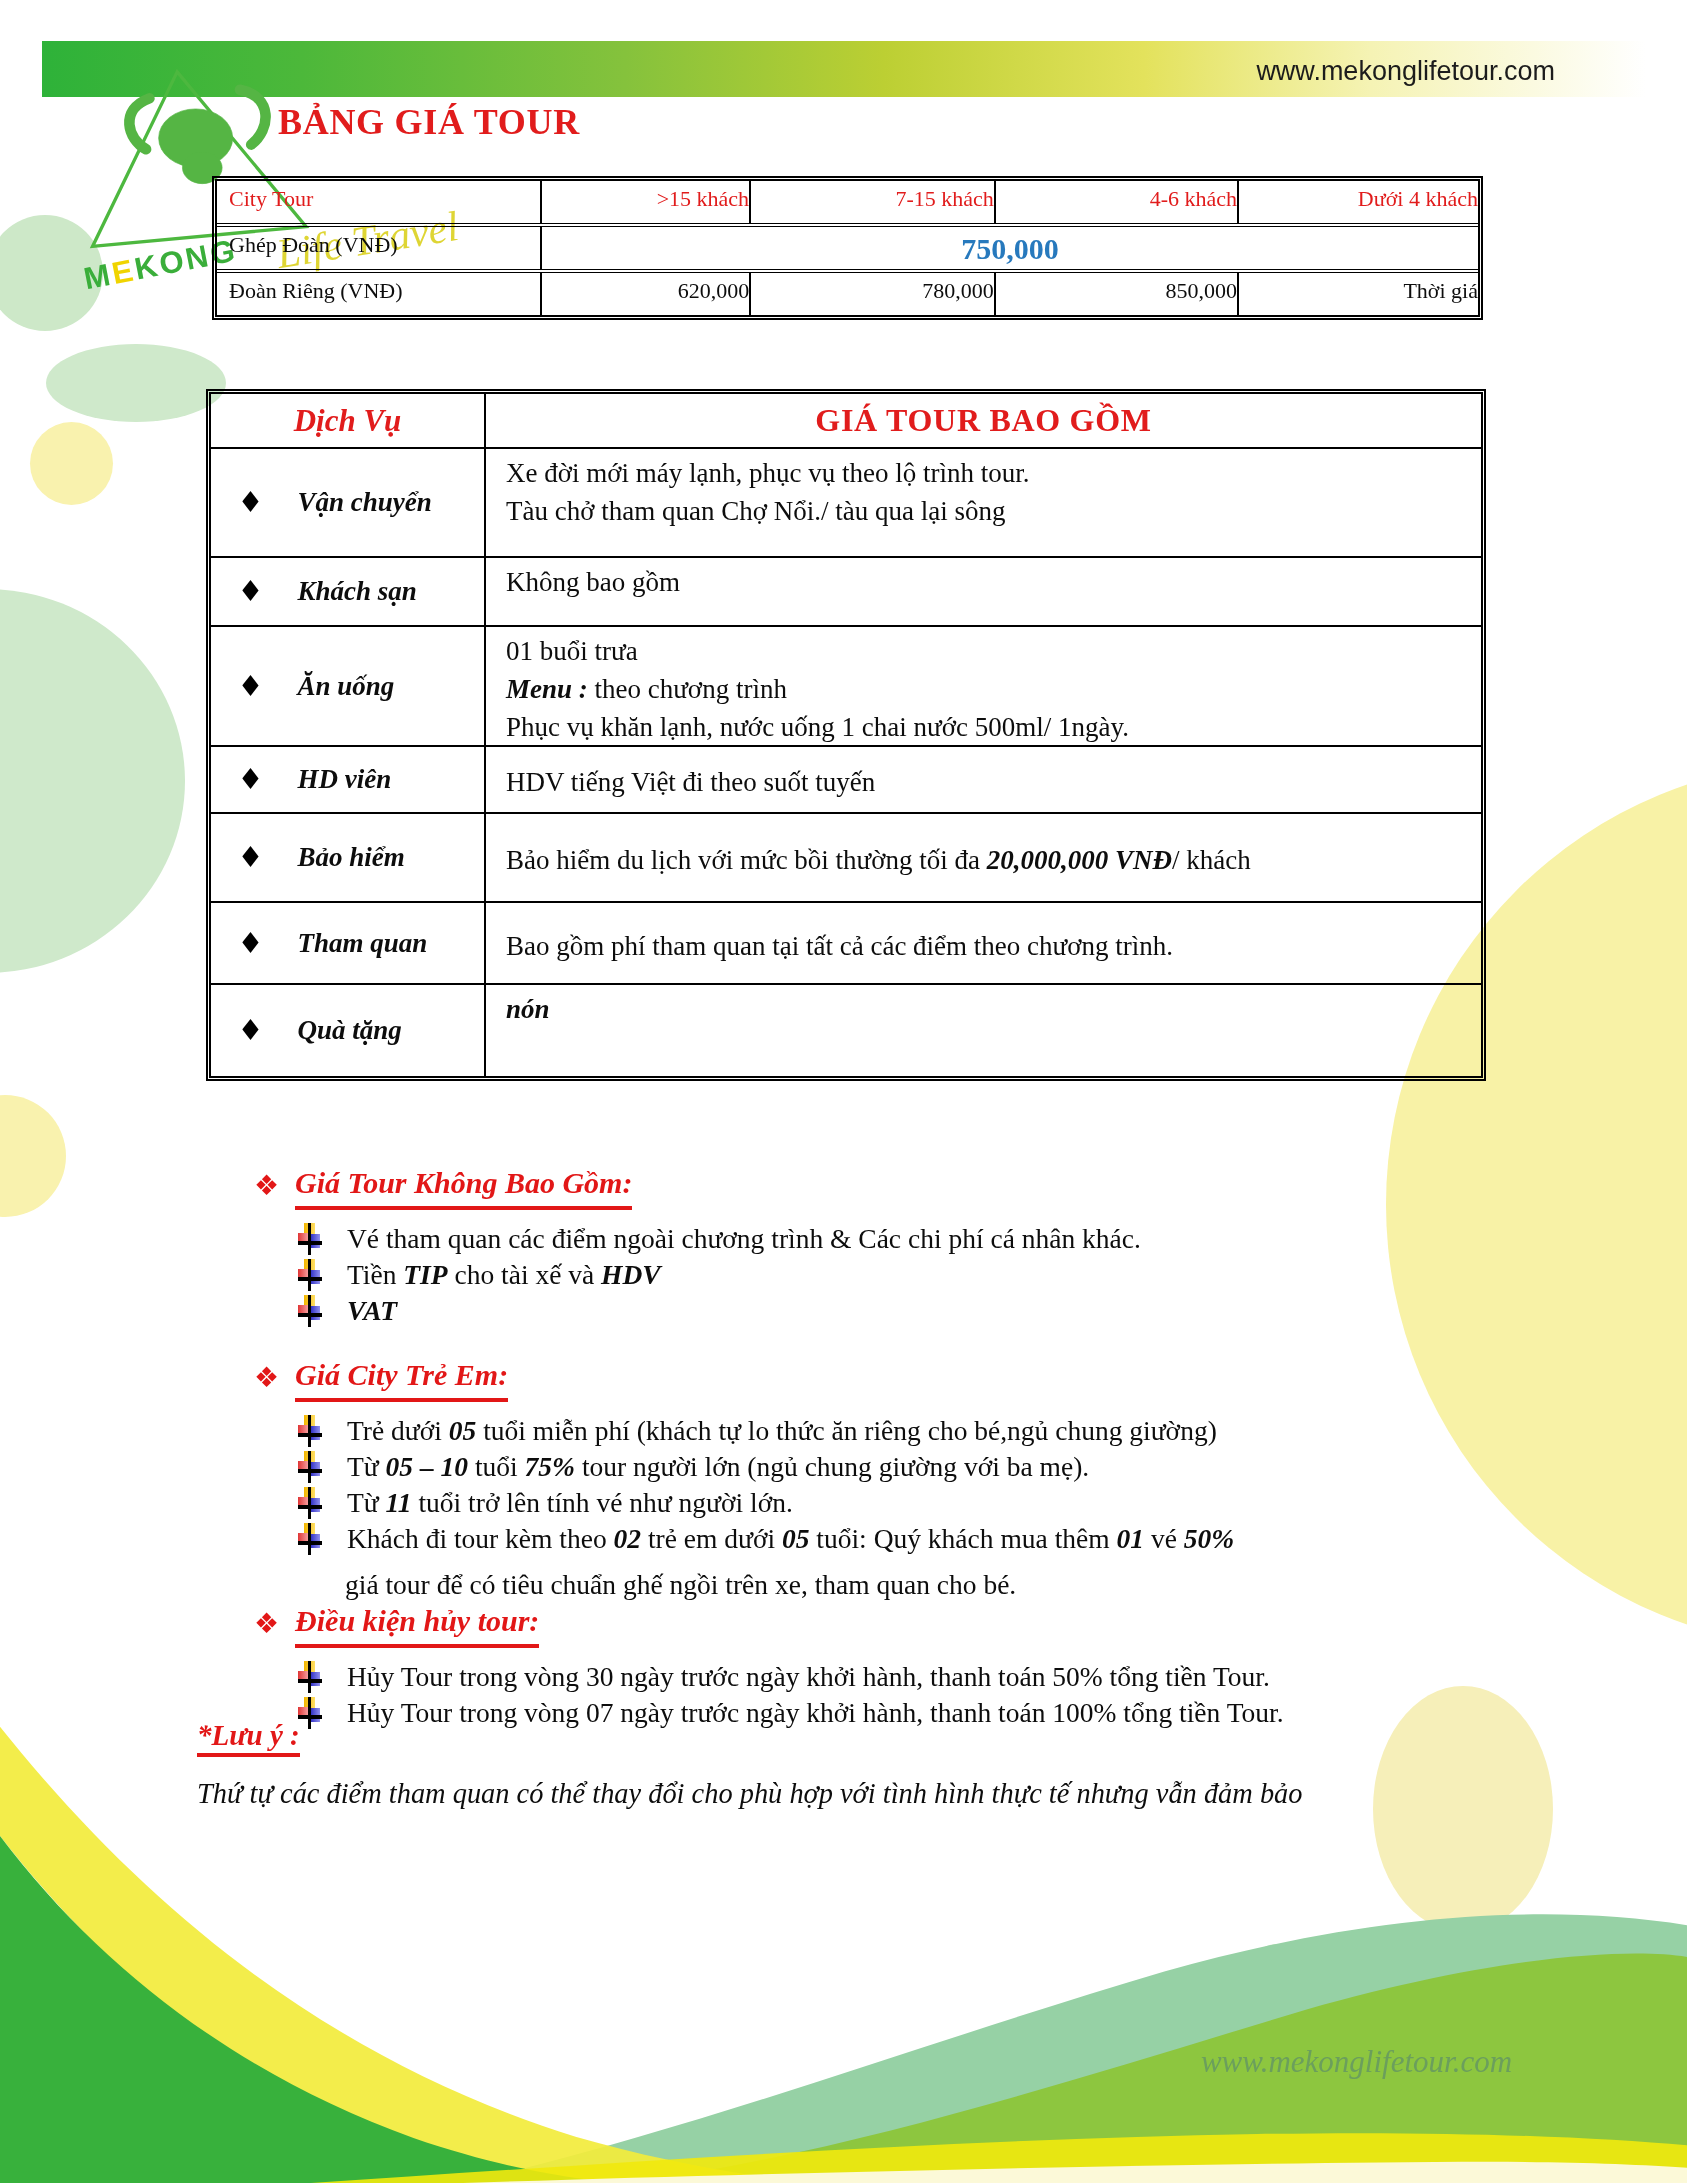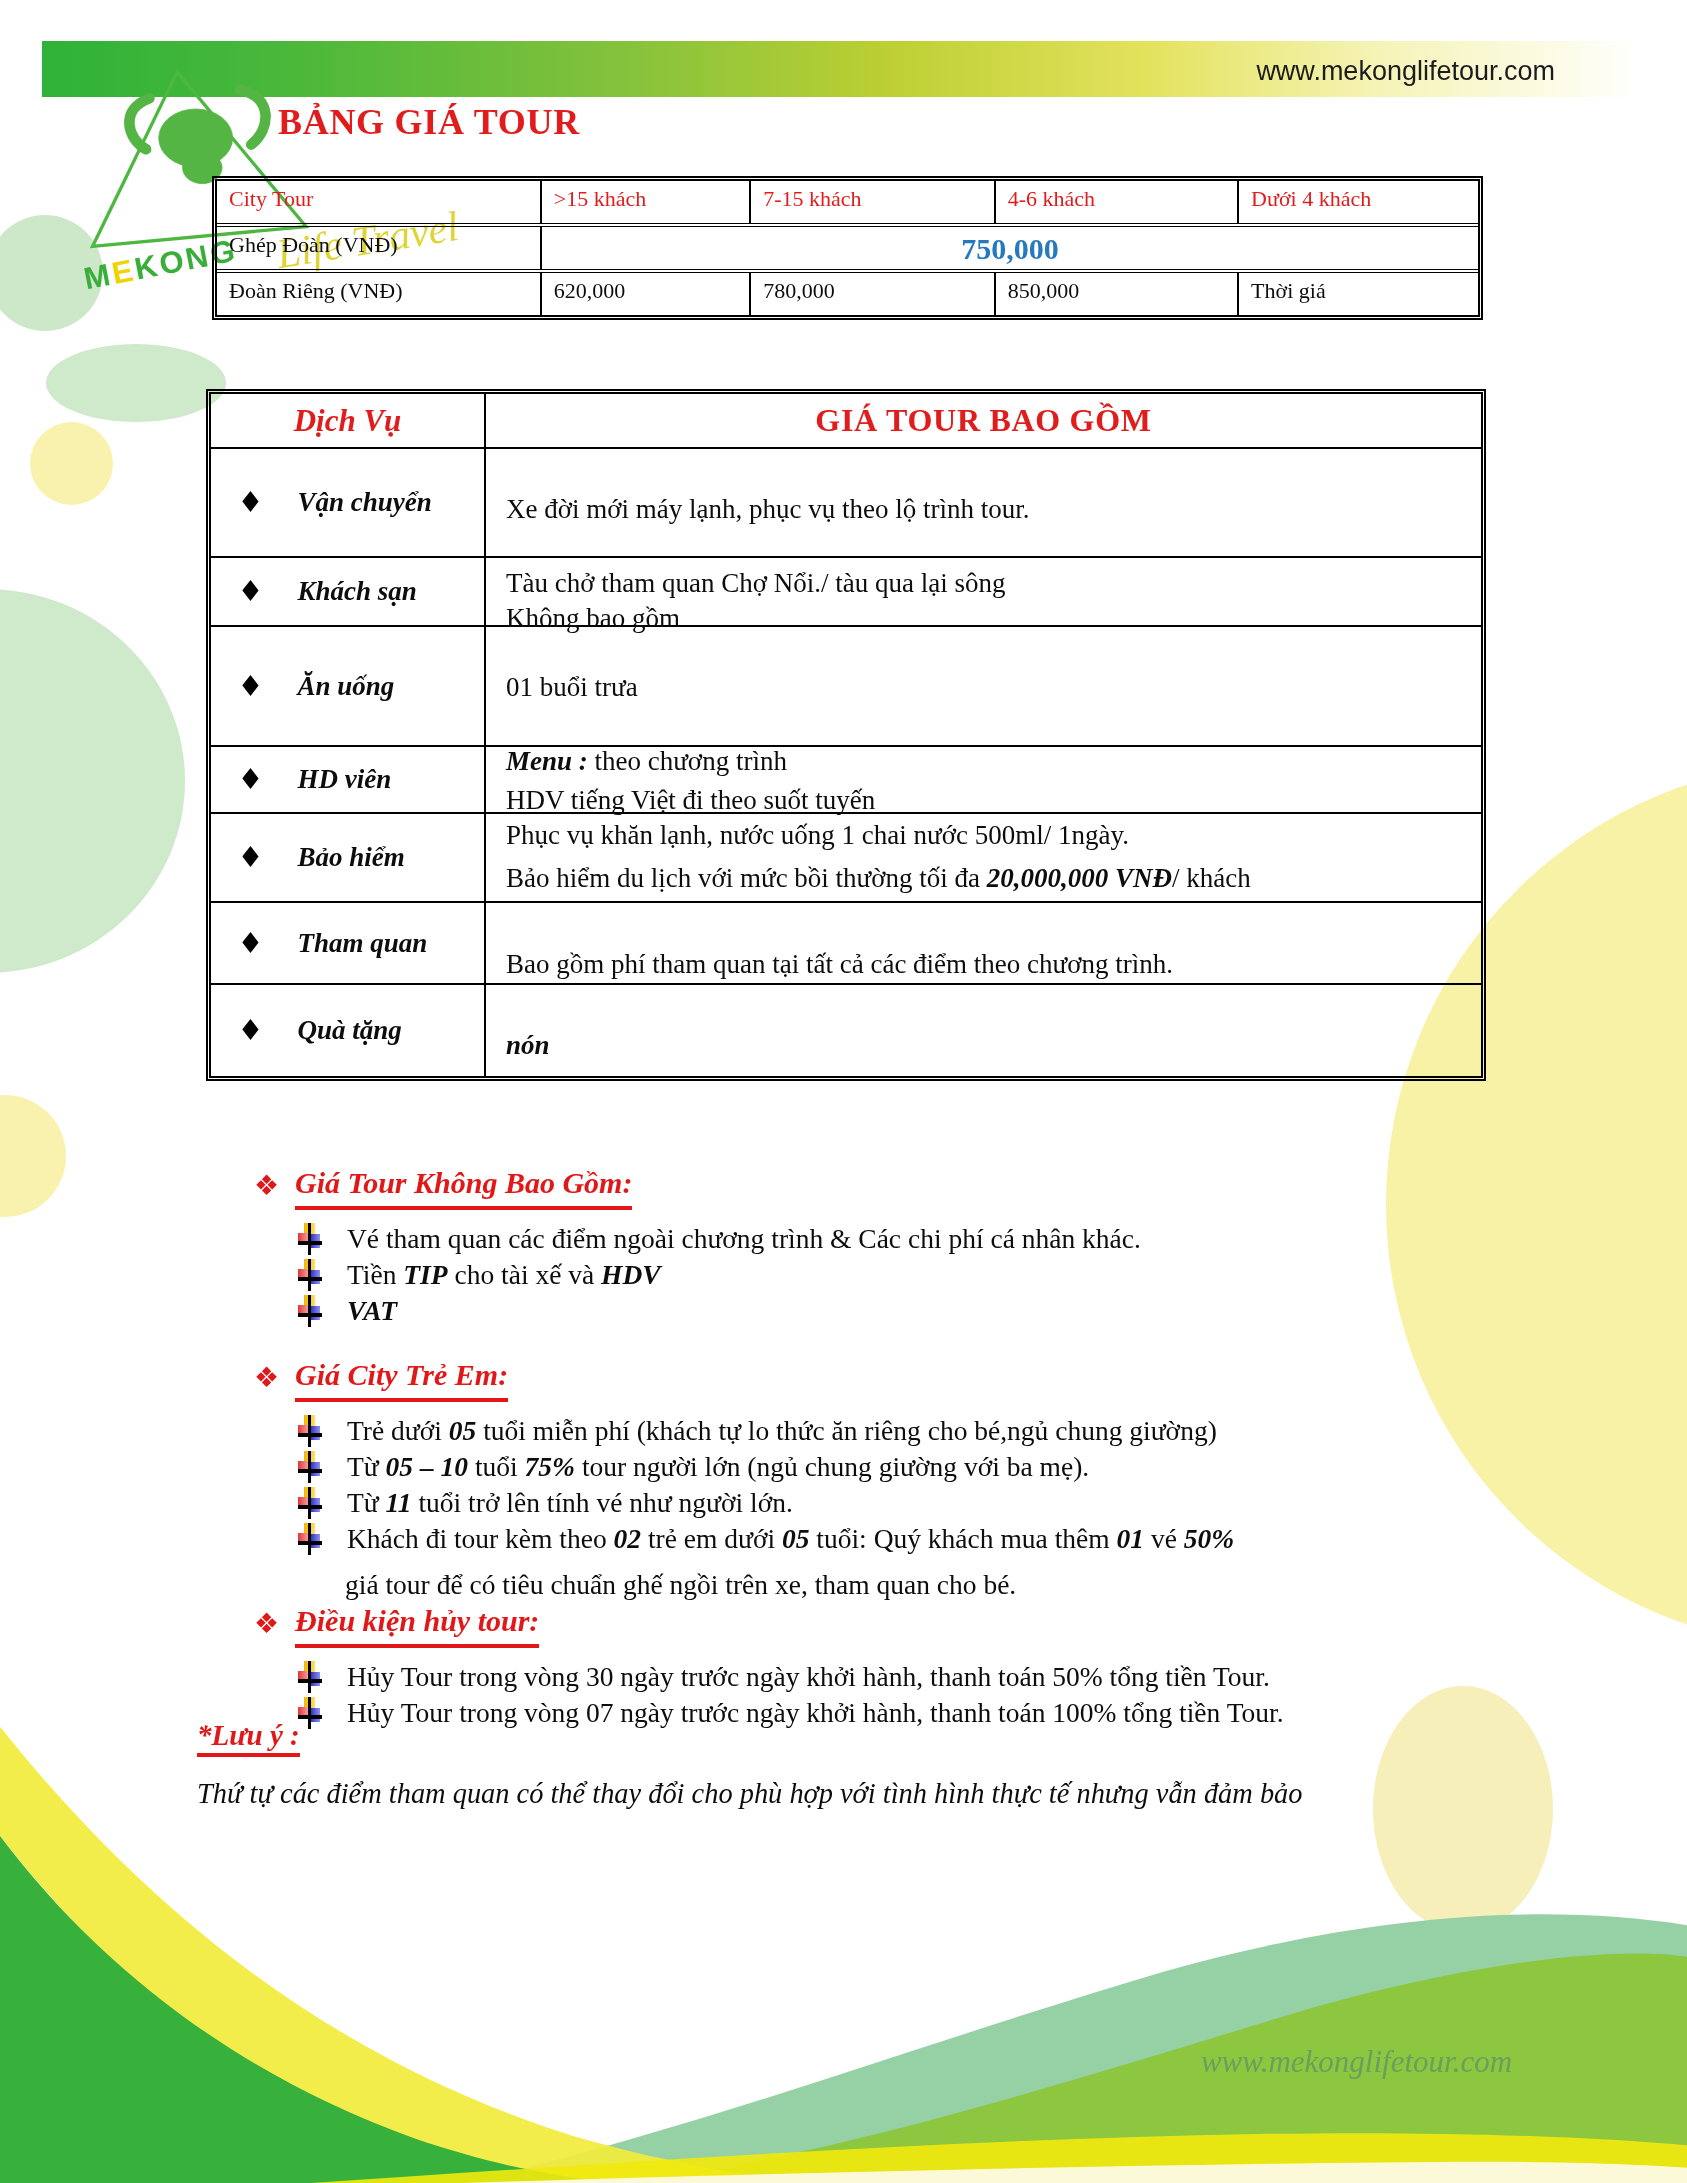--- a/index.html
+++ b/index.html
@@ -25,34 +25,34 @@
     font-family:"Liberation Sans",sans-serif;font-size:27px;color:#1c1c1c;z-index:2;}
   #title{position:absolute;left:278px;top:101px;font-size:36px;font-weight:bold;color:#e11c1c;letter-spacing:0.7px;z-index:2;}
 
   
   .tbl{position:absolute;border:5.3px double #000;background:transparent;z-index:2;}
   #t1{left:212px;top:176px;width:1261px;}
   .t1row{display:flex;}
   .t1row + .t1row{border-top:4.6px double #000;}
   .t1c{box-sizing:border-box;padding:5.3px 0 0 12px;font-size:22px;color:#0d0d0d;height:42px;}
   .t1c.hdr{color:#e11c1c;}
-  .t1c.v{border-left:2.6px solid #000;}
+  .t1c.v{border-left:2.6px solid #000;text-align:right;}
   .w1{width:25.6%;} .w2{width:16.6%;} .w3{width:19.4%;} .w4{width:19.3%;} .w5{width:19.1%;}
   .t1merged{width:74.4%;border-left:2.6px solid #000;text-align:center;
     font-weight:bold;font-size:30px;color:#2779bd;padding-top:5.3px;height:42px;box-sizing:border-box;}
 
   #t2{left:206px;top:389px;width:1270px;}
   .t2row{display:flex;}
   .t2row + .t2row{border-top:2.6px solid #000;}
   .t2l{box-sizing:border-box;width:275px;border-right:2px solid #000;display:flex;align-items:center;
     padding-left:26.5px;gap:34px;}
   .t2l .dia{font-family:"DejaVu Sans",sans-serif;font-size:29px;color:#000;line-height:1;}
   .t2l .lbl{font-weight:bold;font-style:italic;font-size:27px;color:#0d0d0d;}
   .t2r{box-sizing:border-box;flex:1;padding:5.3px 6.6px 0 20px;font-size:27px;color:#0d0d0d;}
-  .t2r .rline{line-height:38px;margin-top:36px;}
+  .t2r .rline{line-height:38px;}
   #t2 .hrow .t2l{justify-content:center;padding-left:0;}
   #t2 .hrow .h1{font-weight:bold;font-style:italic;font-size:31px;color:#e11c1c;}
   #t2 .hrow .t2r{display:flex;align-items:center;justify-content:center;padding:0;}
   #t2 .hrow .h2{font-weight:bold;font-size:32px;color:#e11c1c;letter-spacing:0.7px;}
   .rh0{height:53px;} .rh1{height:107px;} .rh2{height:67px;} .rh3{height:118px;}
   .rh4{height:65px;} .rh5{height:87px;} .rh6{height:80px;} .rh7{height:91px;}
   .vcenter{display:flex;align-items:center;}
 
   .bseg{font-weight:bold;font-style:italic;}
 

